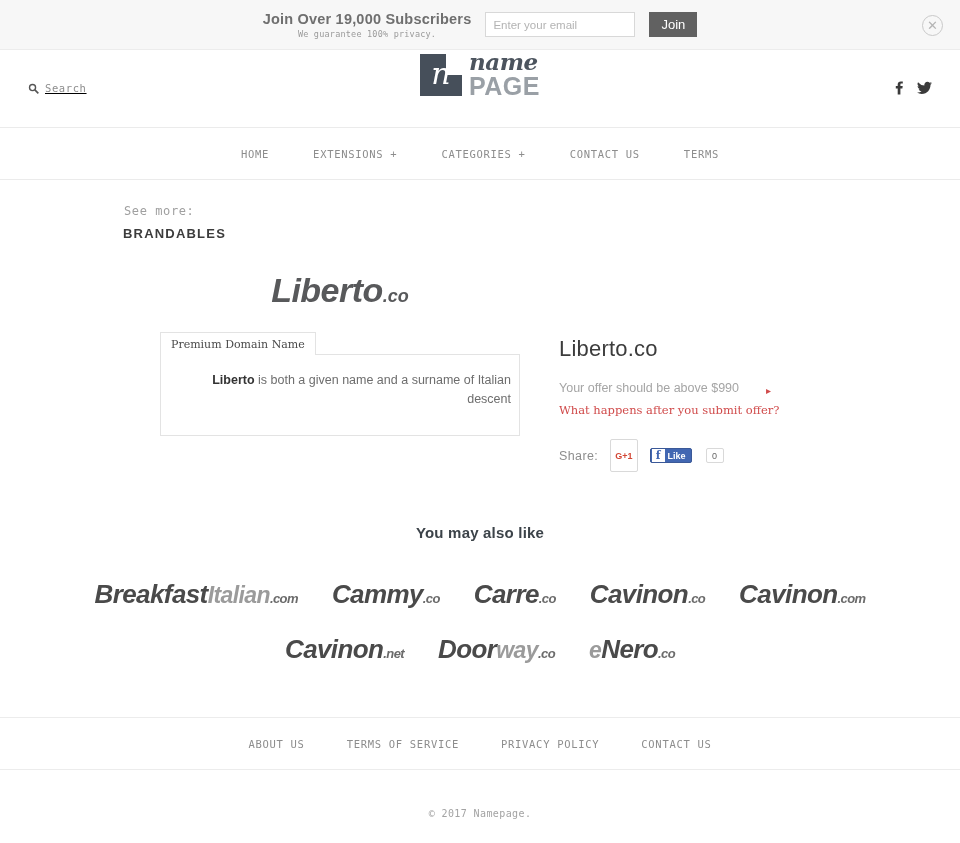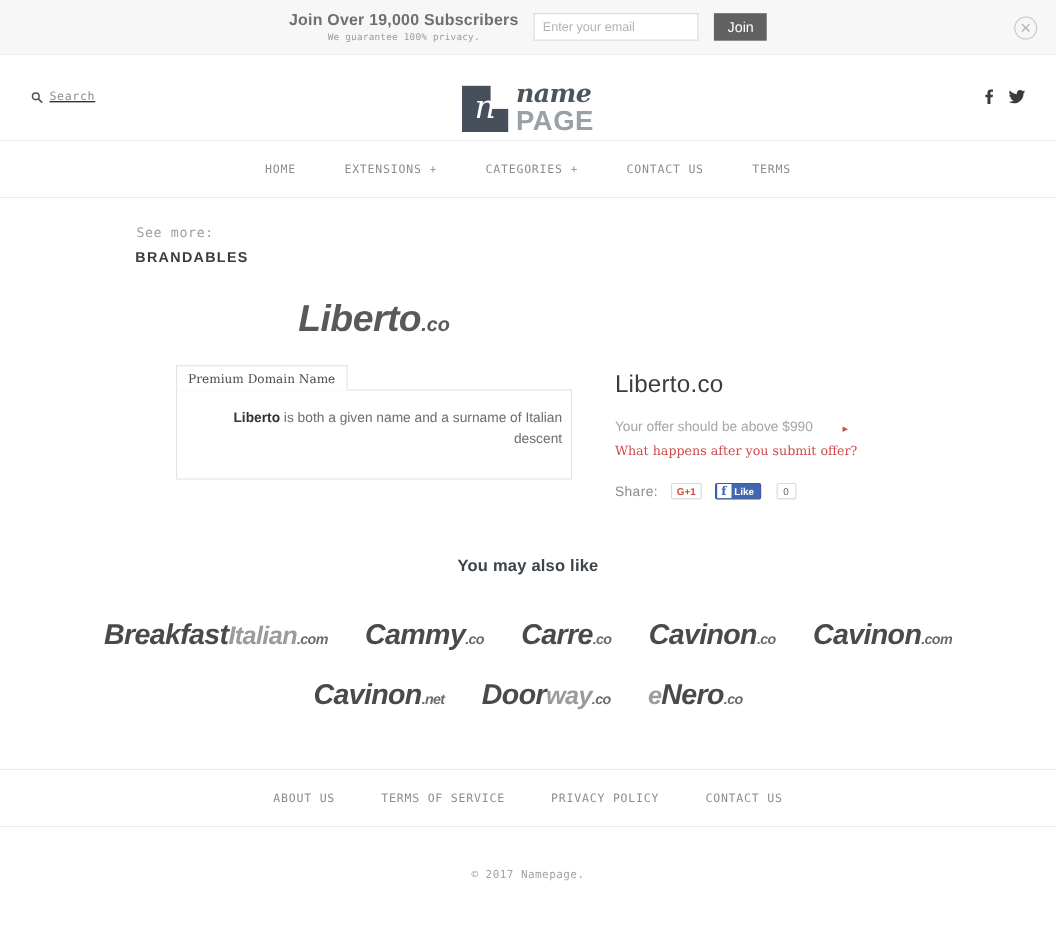--- a/index.html
+++ b/index.html
@@ -95,21 +95,21 @@
   }
   .search-ico { width: 11px; height: 11px; display:block; }
   .search-label {
     font-family: "DejaVu Sans Mono", monospace;
     font-size: 10.5px;
     color: #8d8d8d;
     letter-spacing: .6px;
   }
   .logo {
     position: absolute;
-    left: 50%; top: 24px;
+    left: 50%; top: 0;
     transform: translateX(-50%);
     display: flex; align-items: center; gap: 7px;
     cursor: pointer;
   }
   .logo-mark {
     width: 42px; height: 42px;
     background: #464f5a;
     position: relative;
   }
   .logo-mark::after {
@@ -296,21 +296,21 @@
     margin-top: 22px;
     display: flex; align-items: center; gap: 12px;
   }
   .share-label {
     font-size: 12.5px;
     color: #8d8d8d;
     letter-spacing: .4px;
   }
   .gplus {
     display: inline-flex; align-items: center; justify-content: center;
-    height: 15px; padding: 0 4px;
+    height: 33px; padding: 0 4px;
     border: 1px solid #d9d9d9;
     background: #fff;
     border-radius: 2px;
     font-size: 9px; font-weight: bold;
     color: #d34836;
     cursor: pointer;
   }
   .fb-like {
     display: inline-flex; align-items: center;
     height: 15px;

